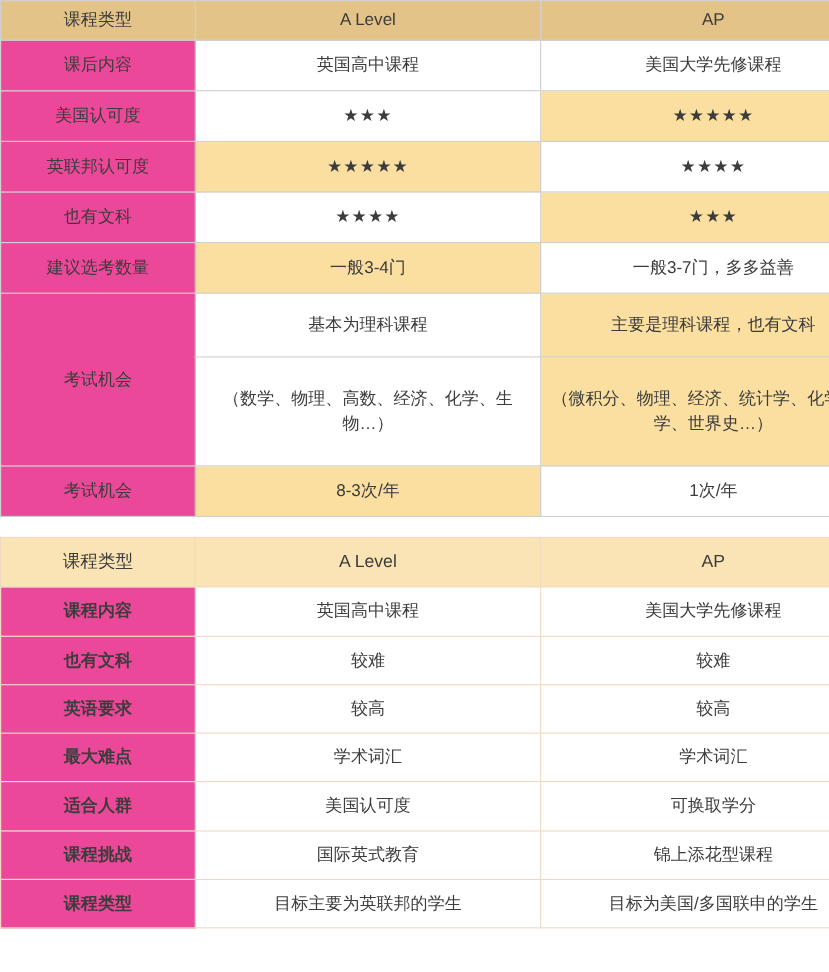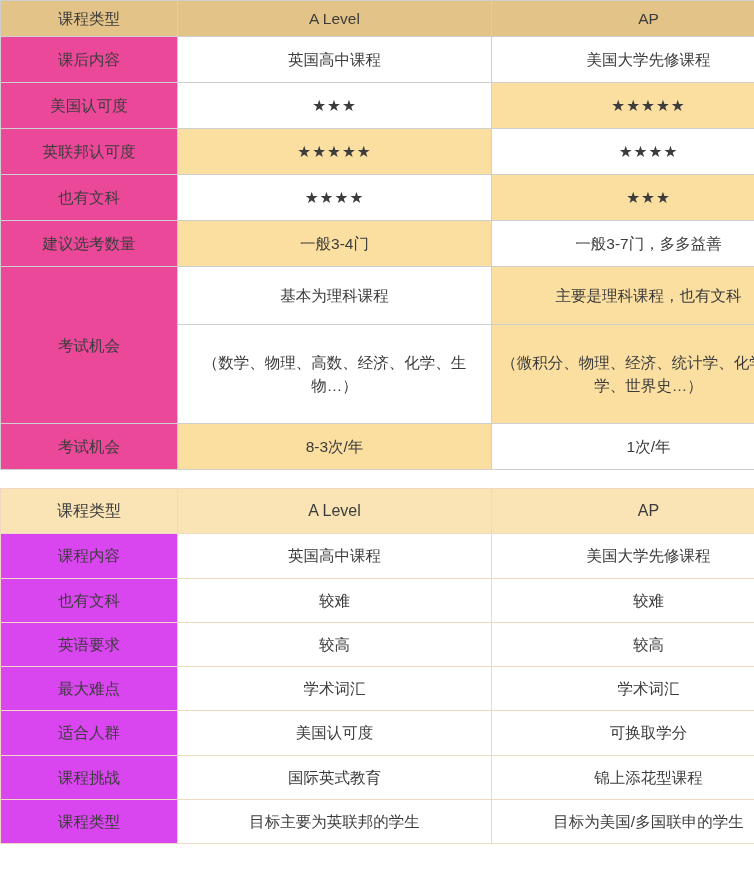--- a/index.html
+++ b/index.html
@@ -78,21 +78,22 @@
     background: #ffffff;
   }
   table.t2 .c0 { width: 160px; }
   table.t2 .c1 { width: 297px; }
   table.t2 .c2 { width: 297px; }
   table.t2 td.hdr2 {
     background: #fae3b4;
     font-size: 16px;
   }
   table.t2 td.lab2 {
-    background: #d946ef;
+    background: #ec4899;
+    font-weight: bold;
   }
 </style>
 </head>
 <body>
 
 <div class="sheet">
 
   <table class="t1">
     <tbody>
       <tr>

